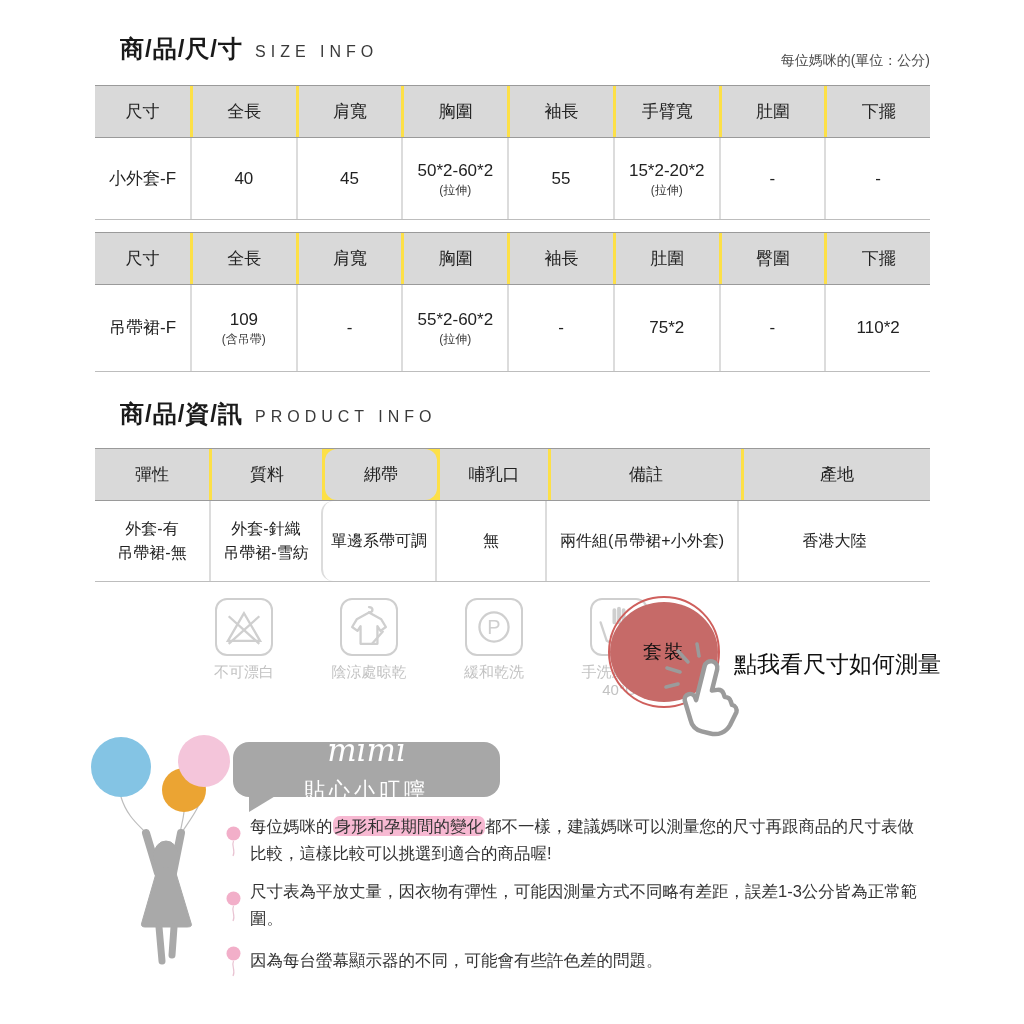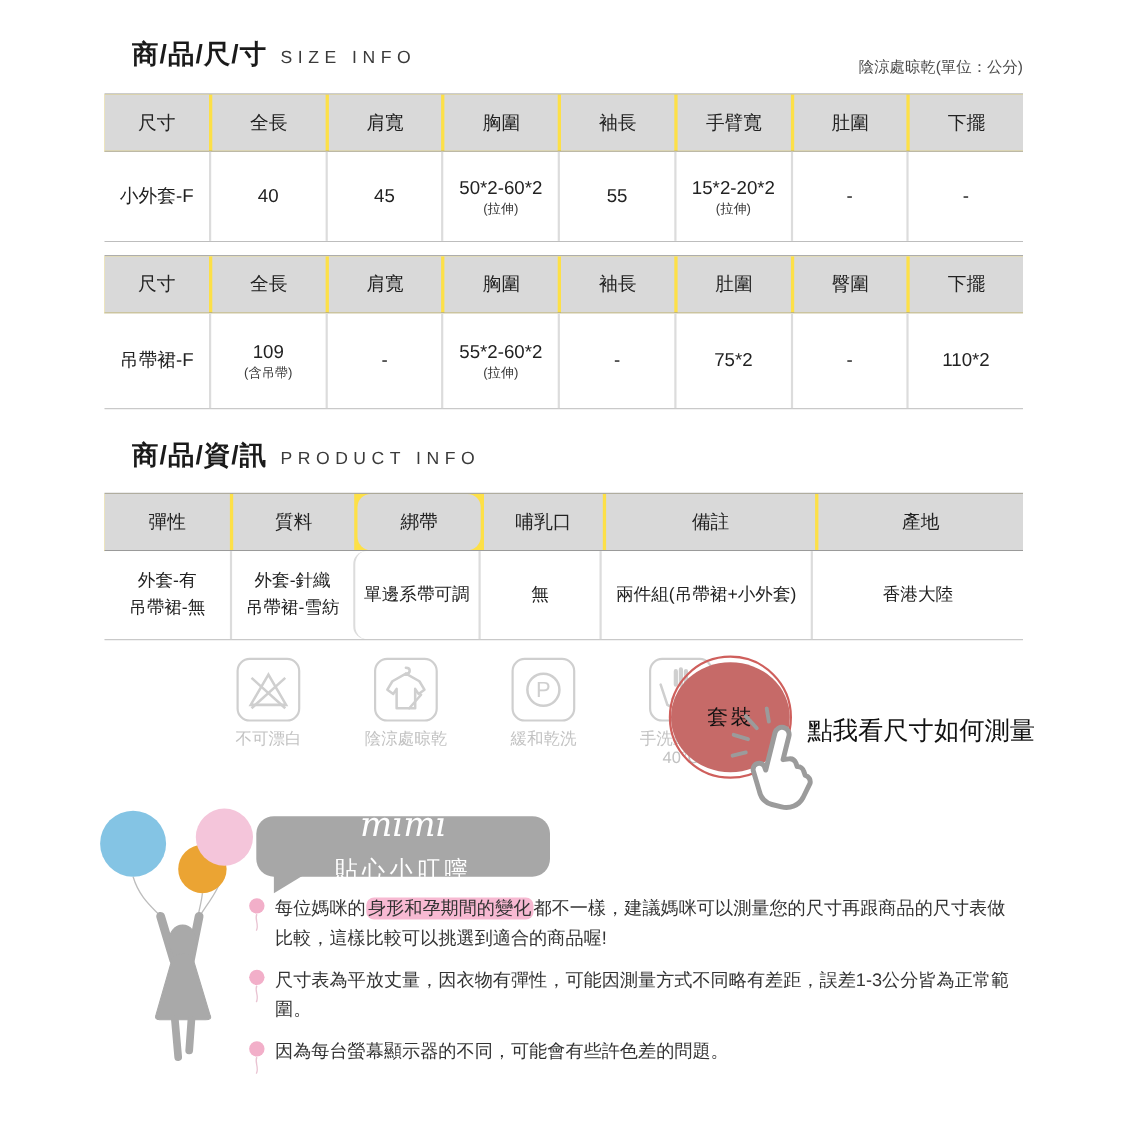--- a/index.html
+++ b/index.html
@@ -51,33 +51,33 @@
           border-radius:16px;display:flex;align-items:center;justify-content:center;gap:10px;flex-direction:column;}
   .bubble::after{content:"";position:absolute;left:16px;bottom:-15px;width:0;height:0;
           border-top:17px solid #a7a7a7;border-right:28px solid transparent;}
   .bubble .script{font-family:"DejaVu Serif","Liberation Serif",serif;font-style:italic;
           font-size:31px;color:#fff;line-height:1;}
   .bubble .btxt{font-size:21px;color:#fff;letter-spacing:4px;}
   .illu{position:absolute;left:85px;top:733px;}
 
   
   .tips{position:absolute;left:226px;top:813px;width:700px;}
-  .tip{display:flex;gap:9px;margin-bottom:11px;}
+  .tip{display:flex;gap:9px;margin-bottom:11px;align-items:center;}
   .tip .bullet{flex:0 0 15px;padding-top:3px;}
   .tip .txt{font-size:16.5px;line-height:27px;color:#333;}
   .hl{background:#f7b9d2;border-radius:7px;padding:1px 2px;}
 </style>
 </head>
 <body>
 
 <div class="sec-title" style="left:120px;top:33px;">
   <span class="zh">商/品/尺/寸</span>
   <span class="en">SIZE INFO</span>
 </div>
-<div class="unit-note">陰涼處晾乾(單位：公分)</div>
+<div class="unit-note">每位媽咪的(單位：公分)</div>
 
 <div class="tbl t1" style="top:85px;">
   <div class="hrow">
     <div class="hcell c0">尺寸</div>
     <div class="hcell cf">全長</div>
     <div class="hcell cf">肩寬</div>
     <div class="hcell cf">胸圍</div>
     <div class="hcell cf">袖長</div>
     <div class="hcell cf">手臂寬</div>
     <div class="hcell cf">肚圍</div>

